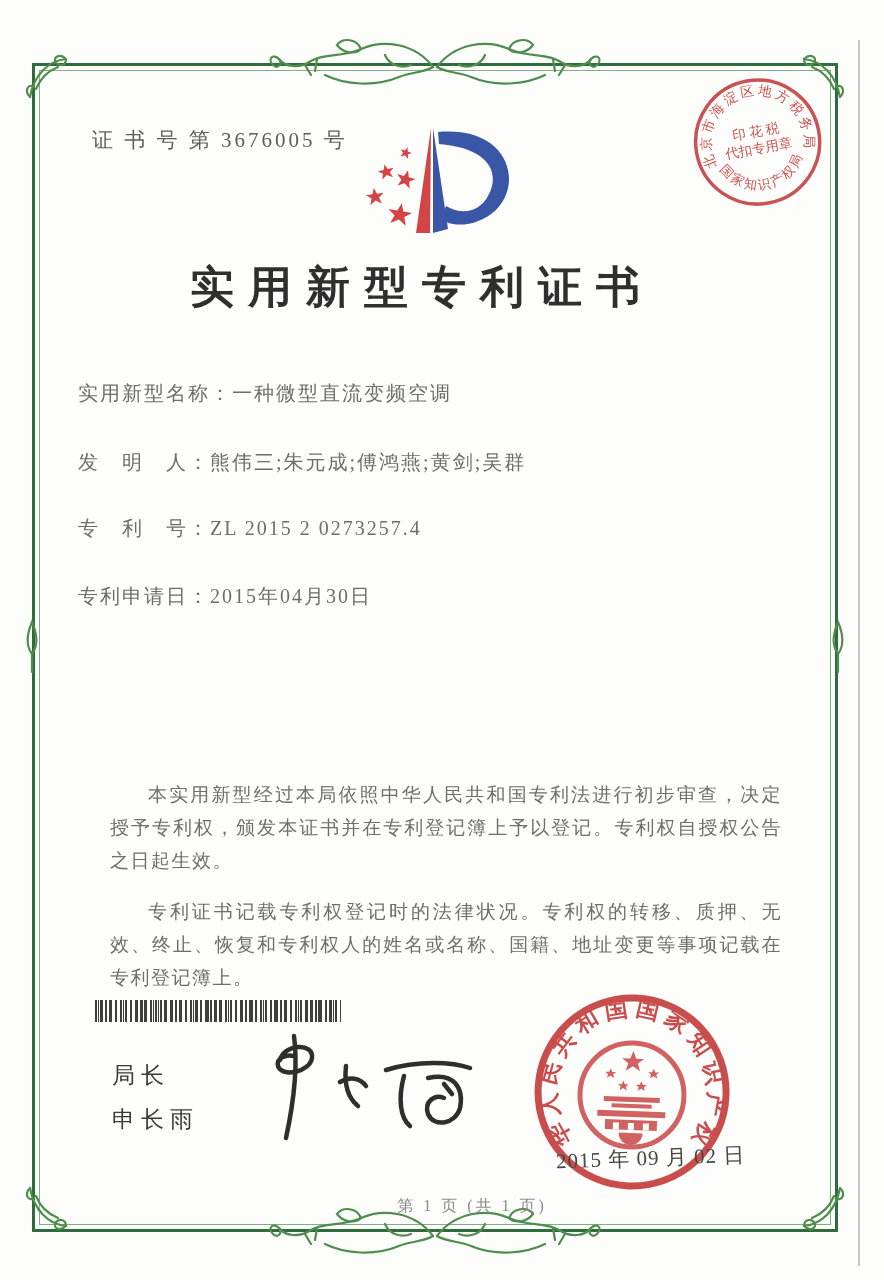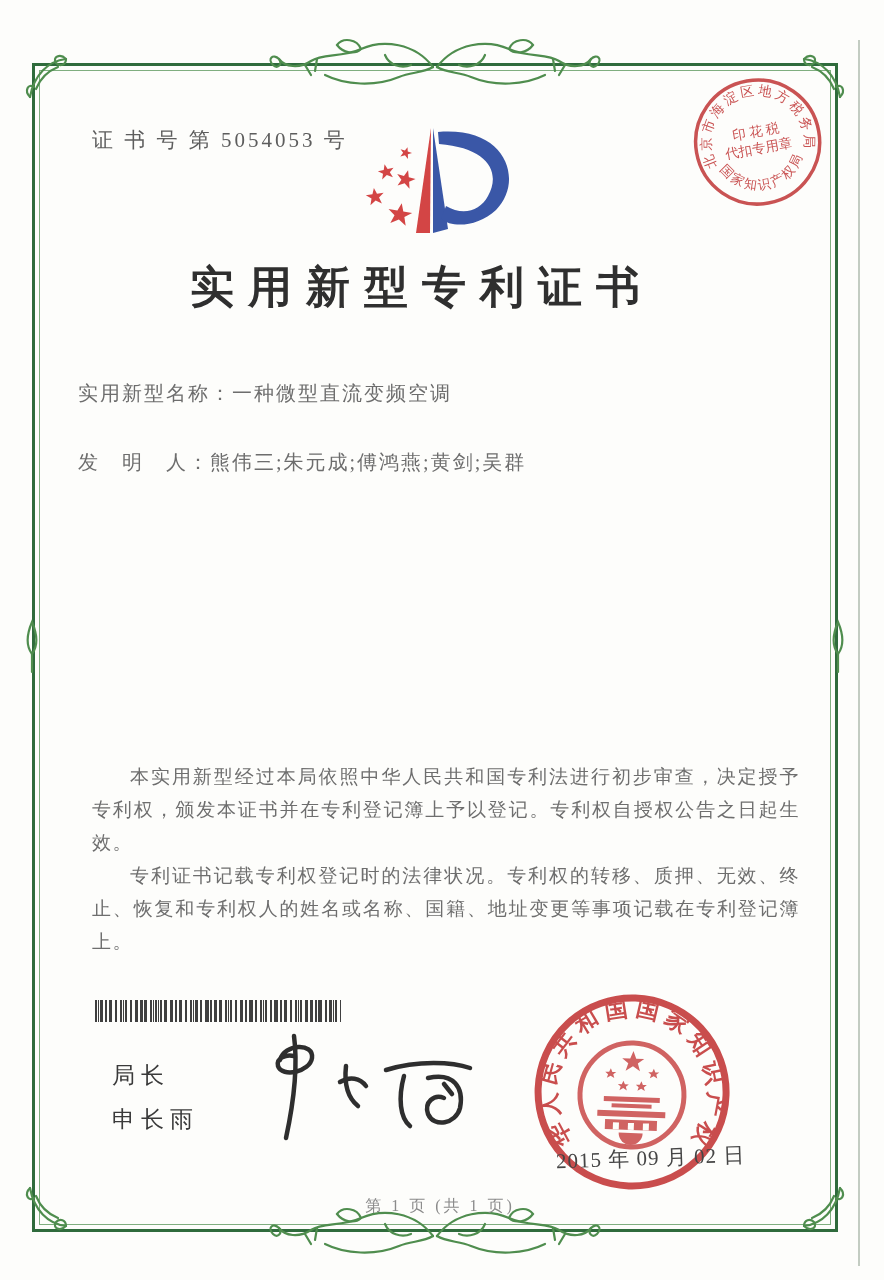--- a/index.html
+++ b/index.html
@@ -17,35 +17,35 @@
   .logo{position:absolute;left:348px;top:118px;}
   .tax-stamp{position:absolute;left:688px;top:72px;transform:rotate(-10deg);opacity:.92;}
   .title{position:absolute;left:32px;top:258px;width:780px;text-align:center;
          font-size:44px;font-weight:700;letter-spacing:14px;color:#2f2f2f;}
   
   .field{position:absolute;left:78px;font-size:20px;letter-spacing:2px;color:#6d6d6d;white-space:nowrap;}
   .f0{top:380px}.f1{top:449px}.f2{top:515px}.f3{top:583px}.f4{top:649px}.f5{top:715px}
   
   .paras{position:absolute;left:92px;top:760px;width:708px;font-size:19px;line-height:33px;
          letter-spacing:1.5px;color:#6e6e6e;text-align:justify;}
-  .paras p{margin:0;text-indent:2em;}
+  .paras p{margin:18px;text-indent:2em;}
   
   .barcode{position:absolute;left:95px;top:1000px;width:246px;height:22px;opacity:.85;
     background:
      repeating-linear-gradient(90deg,#1f1f1f 0 2px,transparent 2px 5px),
      repeating-linear-gradient(90deg,#1f1f1f 0 1px,transparent 1px 7px),
      repeating-linear-gradient(90deg,transparent 0 3px,#1f1f1f 3px 4px,transparent 4px 11px);}
   .signer-title{position:absolute;left:112px;top:1060px;font-size:23px;letter-spacing:6px;color:#3a3a3a;}
   .signer-name{position:absolute;left:112px;top:1104px;font-size:23px;letter-spacing:6px;color:#3a3a3a;text-align:center;}
   .signature{position:absolute;left:228px;top:1026px;}
   .seal{position:absolute;left:532px;top:992px;transform:rotate(2deg);}
   .seal-date{position:absolute;left:556px;top:1144px;font-size:21px;letter-spacing:1px;color:#454545;
              transform:rotate(-2deg);white-space:nowrap;}
   .footer{position:absolute;left:32px;top:1196px;width:816px;text-align:center;
-          font-size:16px;letter-spacing:3px;color:#8b8b8b;}
+          font-size:16px;letter-spacing:3px;color:#8b8b8b;padding-left:32px;}
   text{font-family:"Liberation Serif","DejaVu Serif",serif;}
 </style>
 </head>
 <body>
 
 <div class="page">
 
   <div class="frame">
     <div class="frame-inner"></div>
   </div>
@@ -111,21 +111,21 @@
       <path d="M10,36 V54" stroke="#4f8d4e" stroke-width="2" fill="none"></path>
     </g>
       </svg>
   </div>
   <div class="orn" style="left:828px;top:618px">
     <svg width="20" height="56" viewBox="0 0 20 56">
         <use href="#leaf"></use>
       </svg>
   </div>
 
-  <div class="cert-number">证 书 号 第 5054053 号</div>
+  <div class="cert-number">证 书 号 第 3676005 号</div>
 
   <div class="logo">
     <svg width="220" height="140" viewBox="0 0 220 140" xmlns="http://www.w3.org/2000/svg">
       <g fill="#d34545">
         <polygon points="58,29 59.5,33 64,33 60.5,35.6 62,40 58,37.3 54,40 55.5,35.6 52,33 56.5,33" transform="rotate(18 58 34)"></polygon>
         <polygon points="38,46 40,51.5 46,51.5 41.5,55 43.5,60.5 38,57 32.5,60.5 34.5,55 30,51.5 36,51.5" transform="rotate(-12 38 53)"></polygon>
         <polygon points="58,52 60.5,58.5 67.5,58.5 62,62.8 64.2,69.5 58,65.4 51.8,69.5 54,62.8 48.5,58.5 55.5,58.5" transform="rotate(15 58 60)"></polygon>
         <polygon points="27,70 29.3,76 36,76 30.8,80 32.8,86.4 27,82.5 21.2,86.4 23.2,80 18,76 24.7,76" transform="rotate(-8 27 78)"></polygon>
         <polygon points="52,85 55,93 64,93 57,98.2 59.8,106.5 52,101.5 44.2,106.5 47,98.2 40,93 49,93" transform="rotate(10 52 95)"></polygon>
       </g>
@@ -150,20 +150,22 @@
       </text>
       <text x="70" y="64" font-size="13.5" fill="#c54545" text-anchor="middle">印 花 税</text>
       <text x="70" y="81" font-size="13.5" fill="#c54545" text-anchor="middle">代扣专用章</text>
     </svg>
   </div>
 
   <div class="title">实用新型专利证书</div>
 
   <div class="field f0"><span>实用新型名称：</span><span>一种微型直流变频空调</span></div>
   <div class="field f1"><span>发　明　人：</span><span>熊伟三;朱元成;傅鸿燕;黄剑;吴群</span></div>
+  <div class="field f2"><span>专　利　号：</span><span>ZL 2015 2 0273257.4</span></div>
+  <div class="field f3"><span>专利申请日：</span><span>2015年04月30日</span></div>
 
   <div class="paras">
     <p>本实用新型经过本局依照中华人民共和国专利法进行初步审查，决定授予专利权，颁发本证书并在专利登记簿上予以登记。专利权自授权公告之日起生效。</p>
     <p>专利证书记载专利权登记时的法律状况。专利权的转移、质押、无效、终止、恢复和专利权人的姓名或名称、国籍、地址变更等事项记载在专利登记簿上。</p>
   </div>
 
   <div class="barcode"></div>
 
   <div class="signer-title">局长</div>
   <div class="signer-name">申长雨</div>

